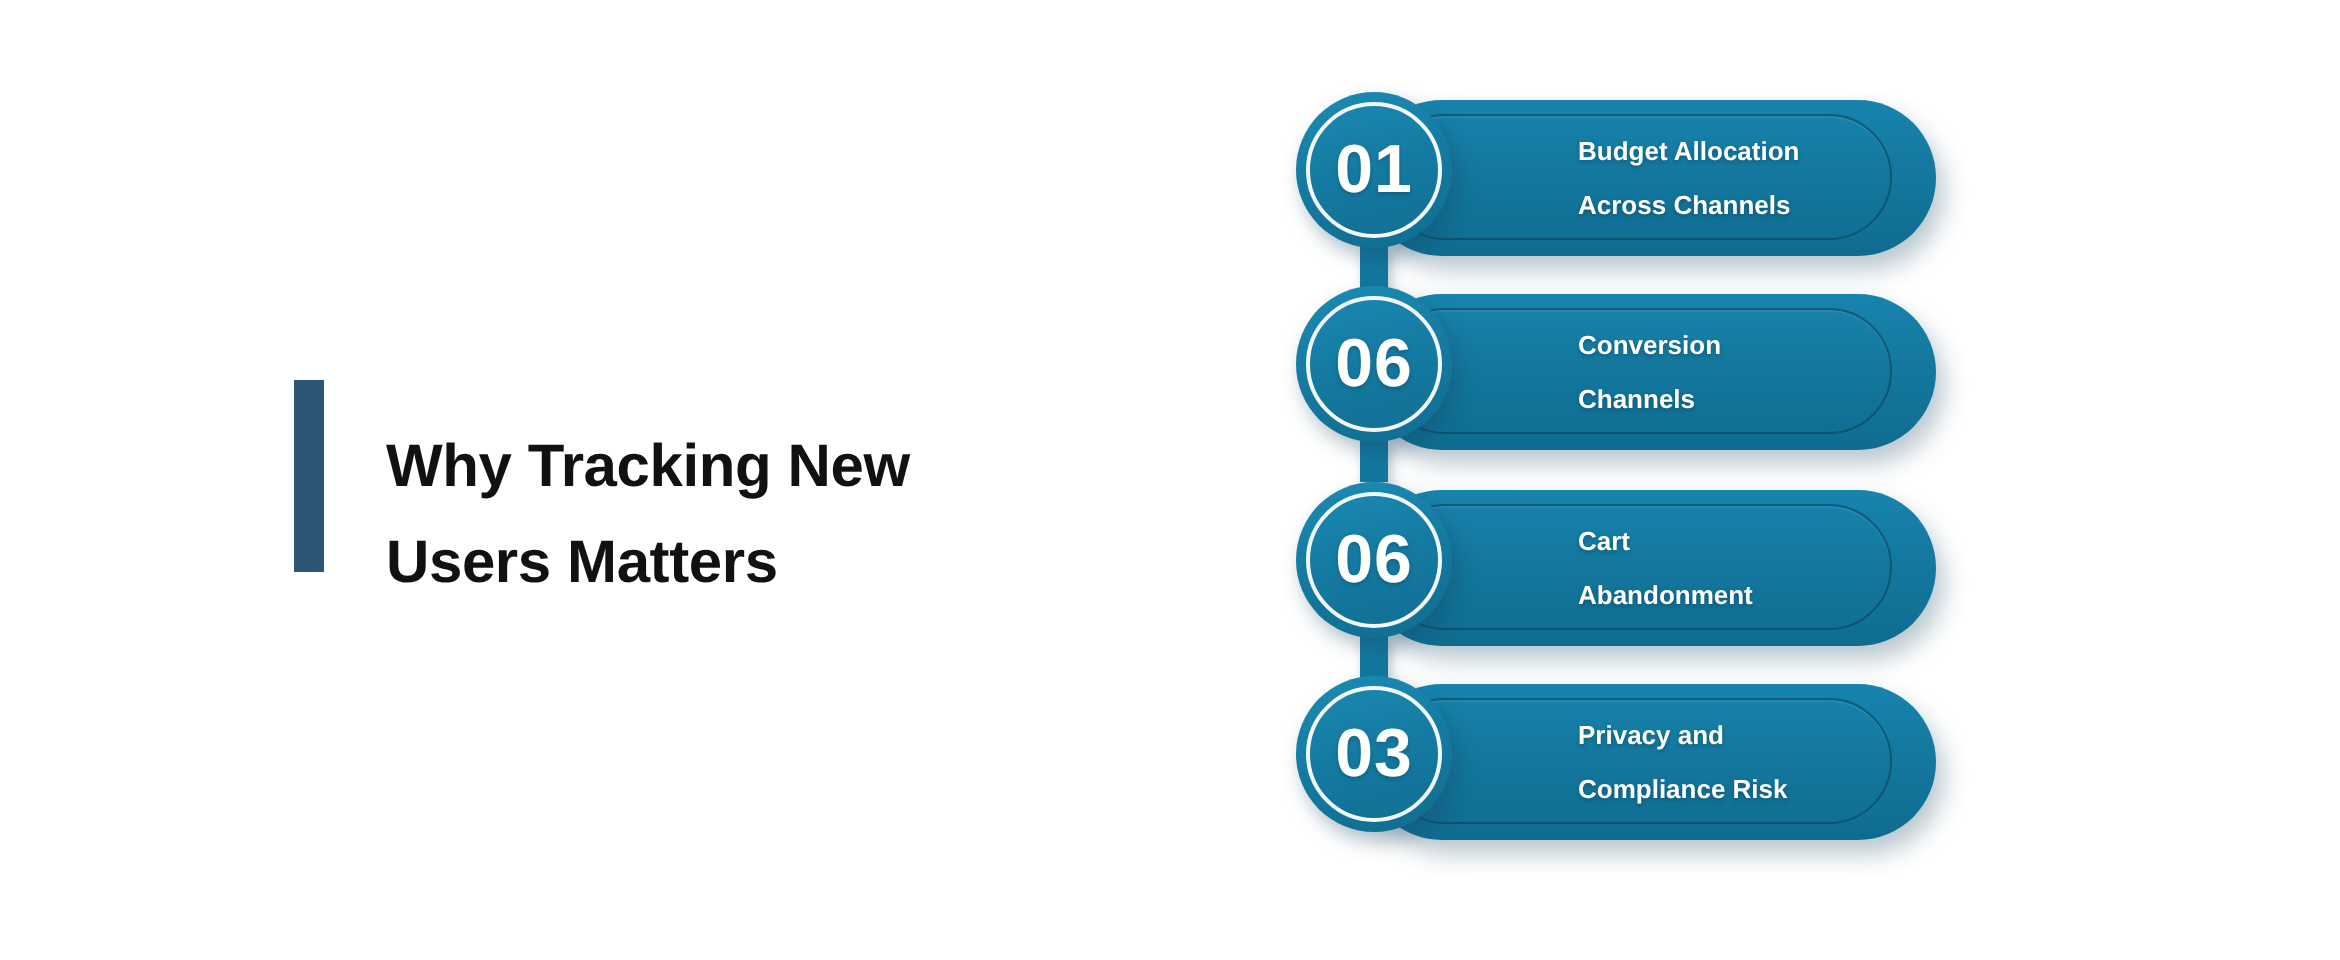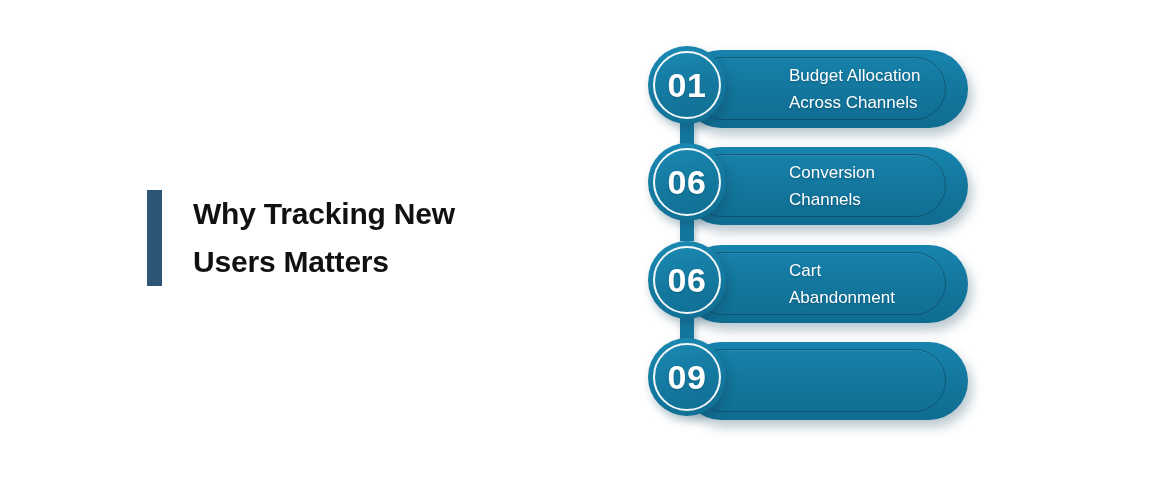--- a/index.html
+++ b/index.html
@@ -32,21 +32,21 @@
     flex: 0 0 auto;
   }
   #page-title {
     margin-left: 31px;
     font-size: 30px;
     font-weight: bold;
     line-height: 48px;
     color: #111111;
     letter-spacing: -0.2px;
     white-space: pre-line;
-    margin-top: 0;
+    margin-top: 20px;
   }
 
   
   #step-list {
     position: absolute;
     left: 646px;
     top: 44px;
     width: 340px;
     height: 392px;
   }
@@ -87,23 +87,23 @@
     pointer-events: none;
   }
 
   .pill-label {
     position: absolute;
     left: 107px;
     top: 50%;
     transform: translateY(-50%);
     width: 200px;
     color: #ffffff;
-    font-size: 17px;
+    font-size: 13px;
     line-height: 27px;
-    font-weight: normal;
+    font-weight: bold;
     white-space: pre-line;
     text-shadow: 0 1px 2px rgba(10, 55, 75, 0.45);
   }
 
   
   .badge {
     position: absolute;
     left: 2px;
     top: 2px;
     width: 78px;
@@ -196,21 +196,23 @@
     <div class="connector"></div>
     <div class="badge">
       <div class="badge-ring"></div>
       <div class="badge-number">06</div>
     </div>
   </div>
 
   <div class="step-row" data-index="3">
     <div class="pill">
       <div class="pill-inner"></div>
-    </div>
-
-    <div class="badge">
-      <div class="badge-ring"></div>
-      <div class="badge-number">09</div>
+      <div class="pill-label">Privacy and
+Compliance Risk</div>
+    </div>
+
+    <div class="badge">
+      <div class="badge-ring"></div>
+      <div class="badge-number">03</div>
     </div>
   </div>
 
 </div>
 
 </body></html>

